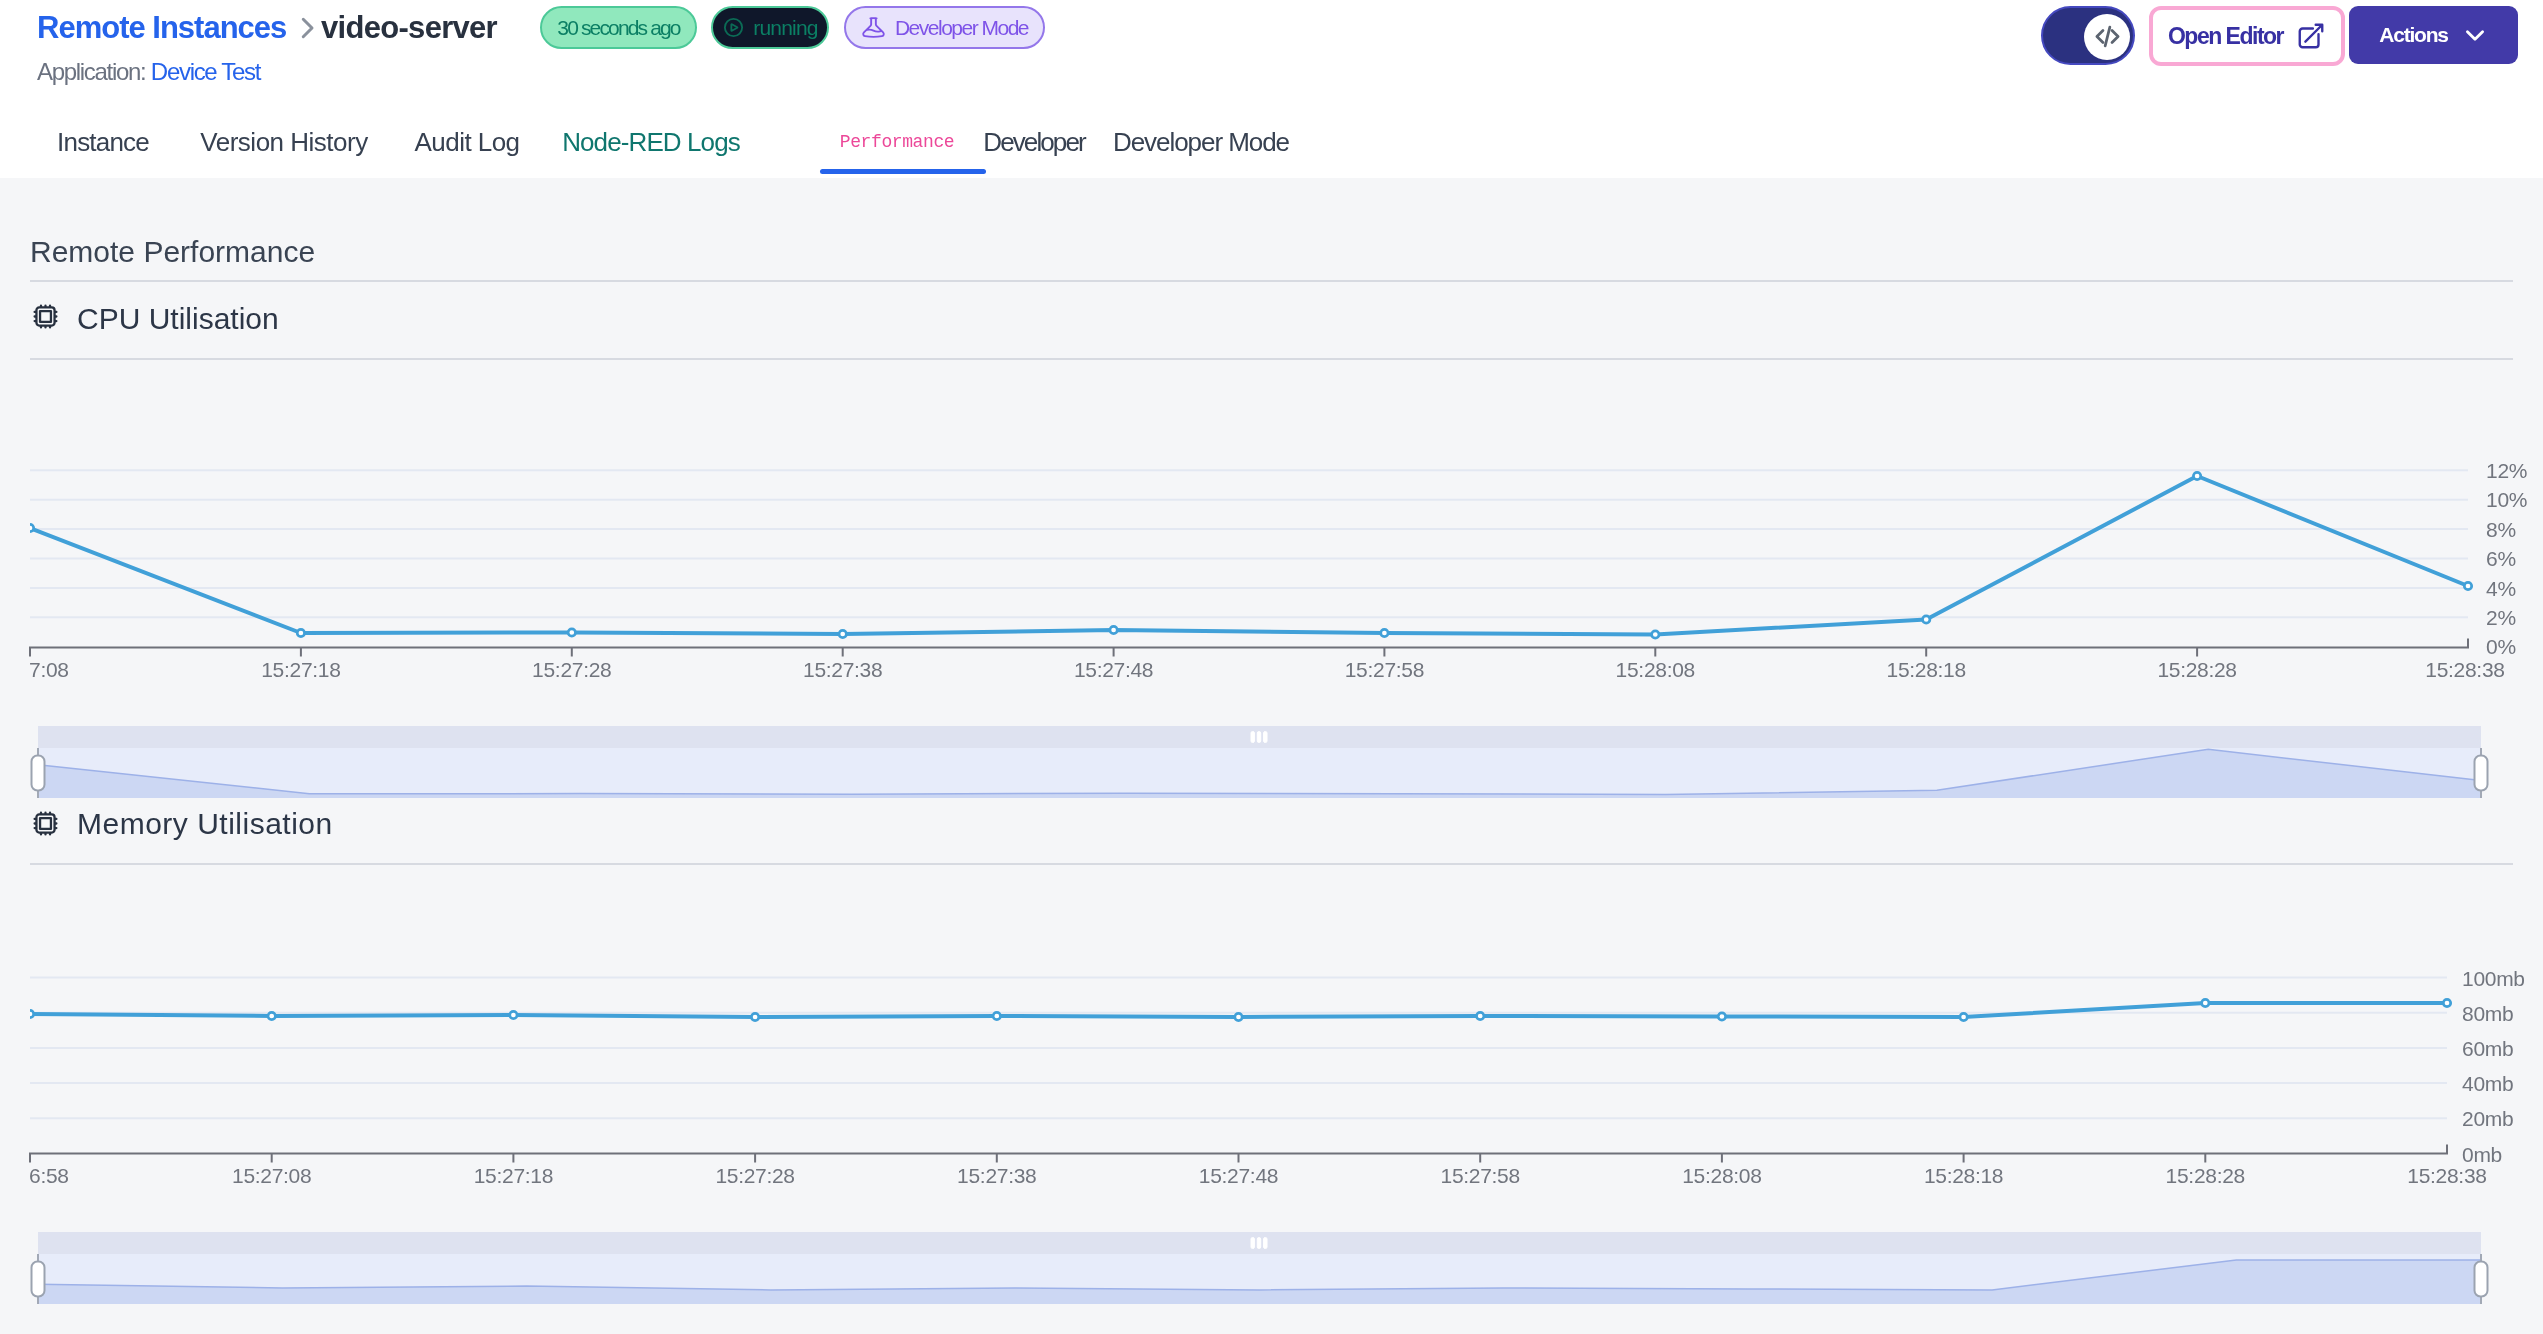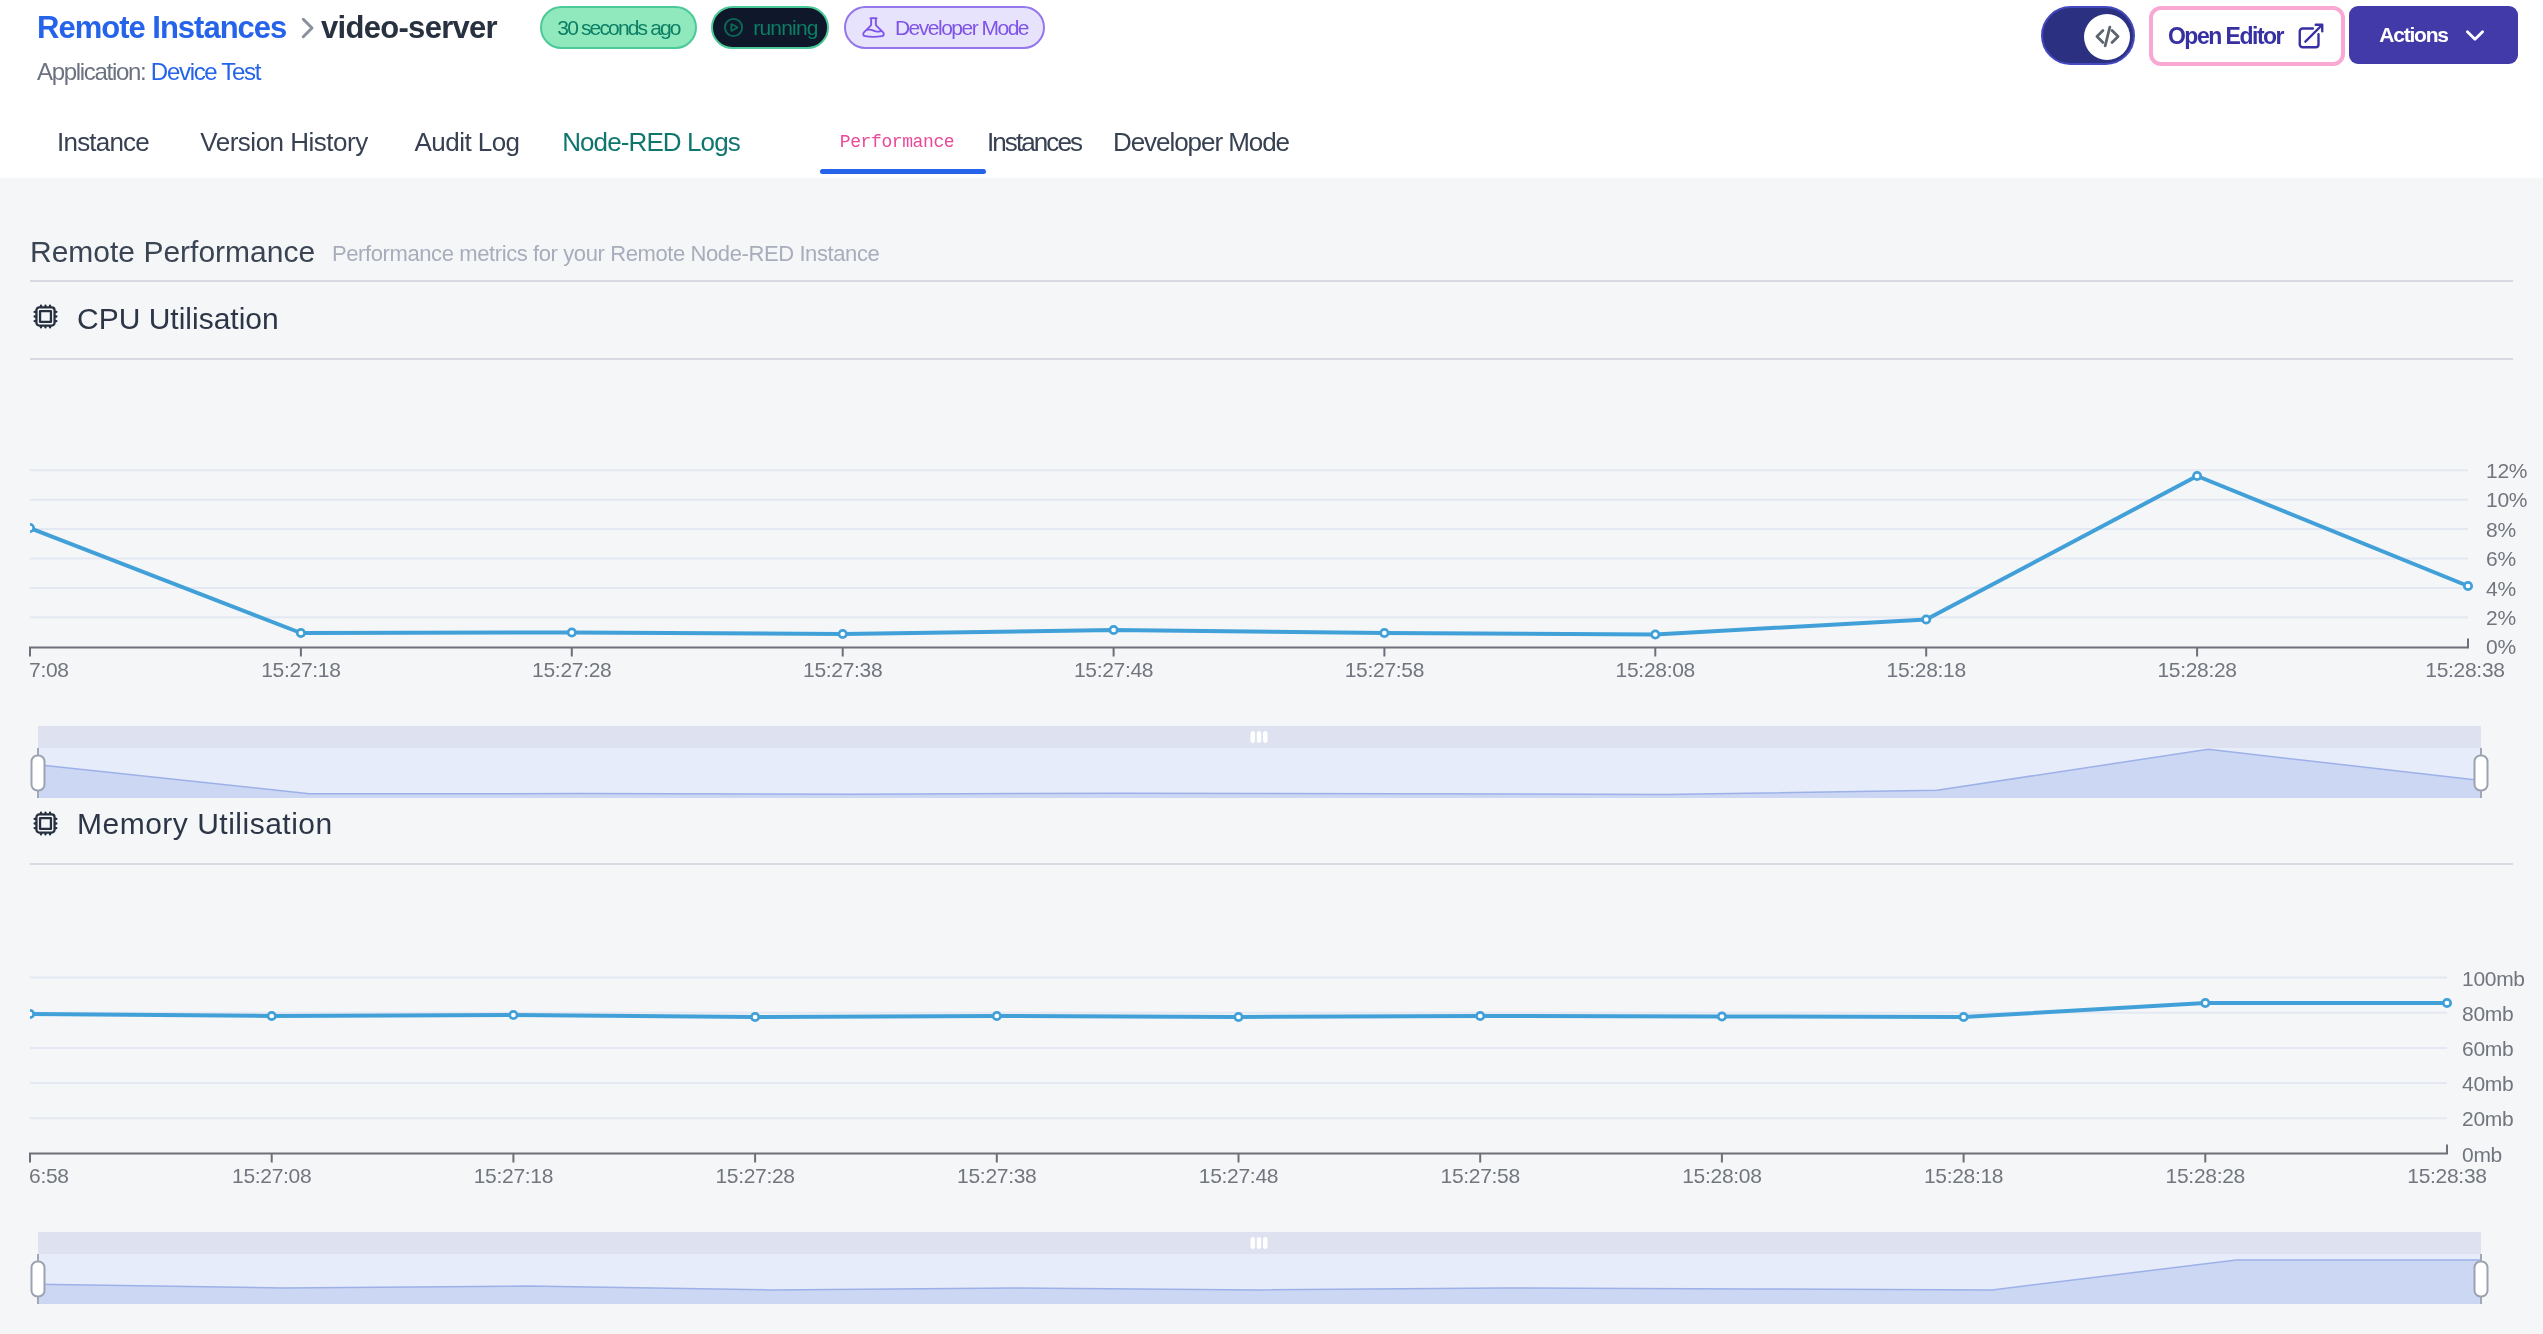--- a/index.html
+++ b/index.html
@@ -61,26 +61,25 @@
 
   <div class="abs" style="left:37px; top:58px; font-size:24px; line-height:27px; letter-spacing:-1.3px; white-space:nowrap;">
     <span style="color:#6b7280;">Application: </span><span style="color:#2563eb;">Device Test</span>
   </div>
 
   <div class="abs tab" style="left:103px; top:129px; transform:translateX(-50%); font-size:26px; color:#374151; line-height:27px; letter-spacing:-0.8px; white-space:nowrap;">Instance</div>
   <div class="abs tab" style="left:284px; top:129px; transform:translateX(-50%); font-size:26px; color:#374151; line-height:27px; letter-spacing:-0.5px; white-space:nowrap;">Version History</div>
   <div class="abs tab" style="left:467px; top:129px; transform:translateX(-50%); font-size:26px; color:#374151; line-height:27px; letter-spacing:-0.55px; white-space:nowrap;">Audit Log</div>
   <div class="abs tab" style="left:651px; top:129px; transform:translateX(-50%); font-size:26px; color:#0f766e; line-height:27px; letter-spacing:-0.9px; white-space:nowrap;">Node-RED Logs</div>
   <div class="abs tab" style="left:897px; top:129px; transform:translateX(-50%); font-size:18px; color:#ec4899; line-height:27px; letter-spacing:-0.4px; white-space:nowrap;font-family:Liberation Mono, monospace;">Performance</div>
-  <div class="abs tab" style="left:1034px; top:129px; transform:translateX(-50%); font-size:26px; color:#374151; line-height:27px; letter-spacing:-1.9px; white-space:nowrap;">Instances</div>
+  <div class="abs tab" style="left:1034px; top:129px; transform:translateX(-50%); font-size:26px; color:#374151; line-height:27px; letter-spacing:-1.9px; white-space:nowrap;">Developer</div>
   <div class="abs tab" style="left:1201px; top:129px; transform:translateX(-50%); font-size:26px; color:#374151; line-height:27px; letter-spacing:-1.05px; white-space:nowrap;">Developer Mode</div>
   <div class="abs" style="left:820px; top:169px; width:166px; height:5px; background:#2563eb; border-radius:3px;"></div>
 
   <div class="abs" style="left:30px; top:235px; font-size:30px; color:#3a4453; line-height:33px; white-space:nowrap;">Remote Performance</div>
-  <div class="abs" style="left:332px; top:241px; font-size:22px; color:#a7adbb; line-height:25px; letter-spacing:-0.4px; white-space:nowrap;">Performance metrics for your Remote Node-RED Instance</div>
   <div class="abs" style="left:30px; top:280px; width:2483px; height:2px; background:#d7dae1;"></div>
 
   <div class="abs" style="left:31px; top:302px;">
     <svg width="29" height="29" viewBox="0 0 24 24" fill="none" stroke="#27303f" stroke-width="1.9" stroke-linecap="round" stroke-linejoin="round">
         <path d="M8.25 3v1.5M4.5 8.25H3m18 0h-1.5M4.5 12H3m18 0h-1.5m-15 3.75H3m18 0h-1.5M8.25 19.5V21M12 3v1.5m0 15V21m3.75-18v1.5m0 15V21m-9-1.5h10.5a2.25 2.25 0 0 0 2.25-2.25V6.75a2.25 2.25 0 0 0-2.25-2.25H6.75A2.25 2.25 0 0 0 4.5 6.75v10.5a2.25 2.25 0 0 0 2.25 2.25Zm.75-12h9v9h-9v-9Z"></path>
       </svg>
   </div>
   <div class="abs" style="left:77px; top:305px; font-size:30px; color:#2c3647; line-height:28px; white-space:nowrap;">CPU Utilisation</div>
   <div class="abs" style="left:30px; top:358px; width:2483px; height:2px; background:#d7dae1;"></div>
 

